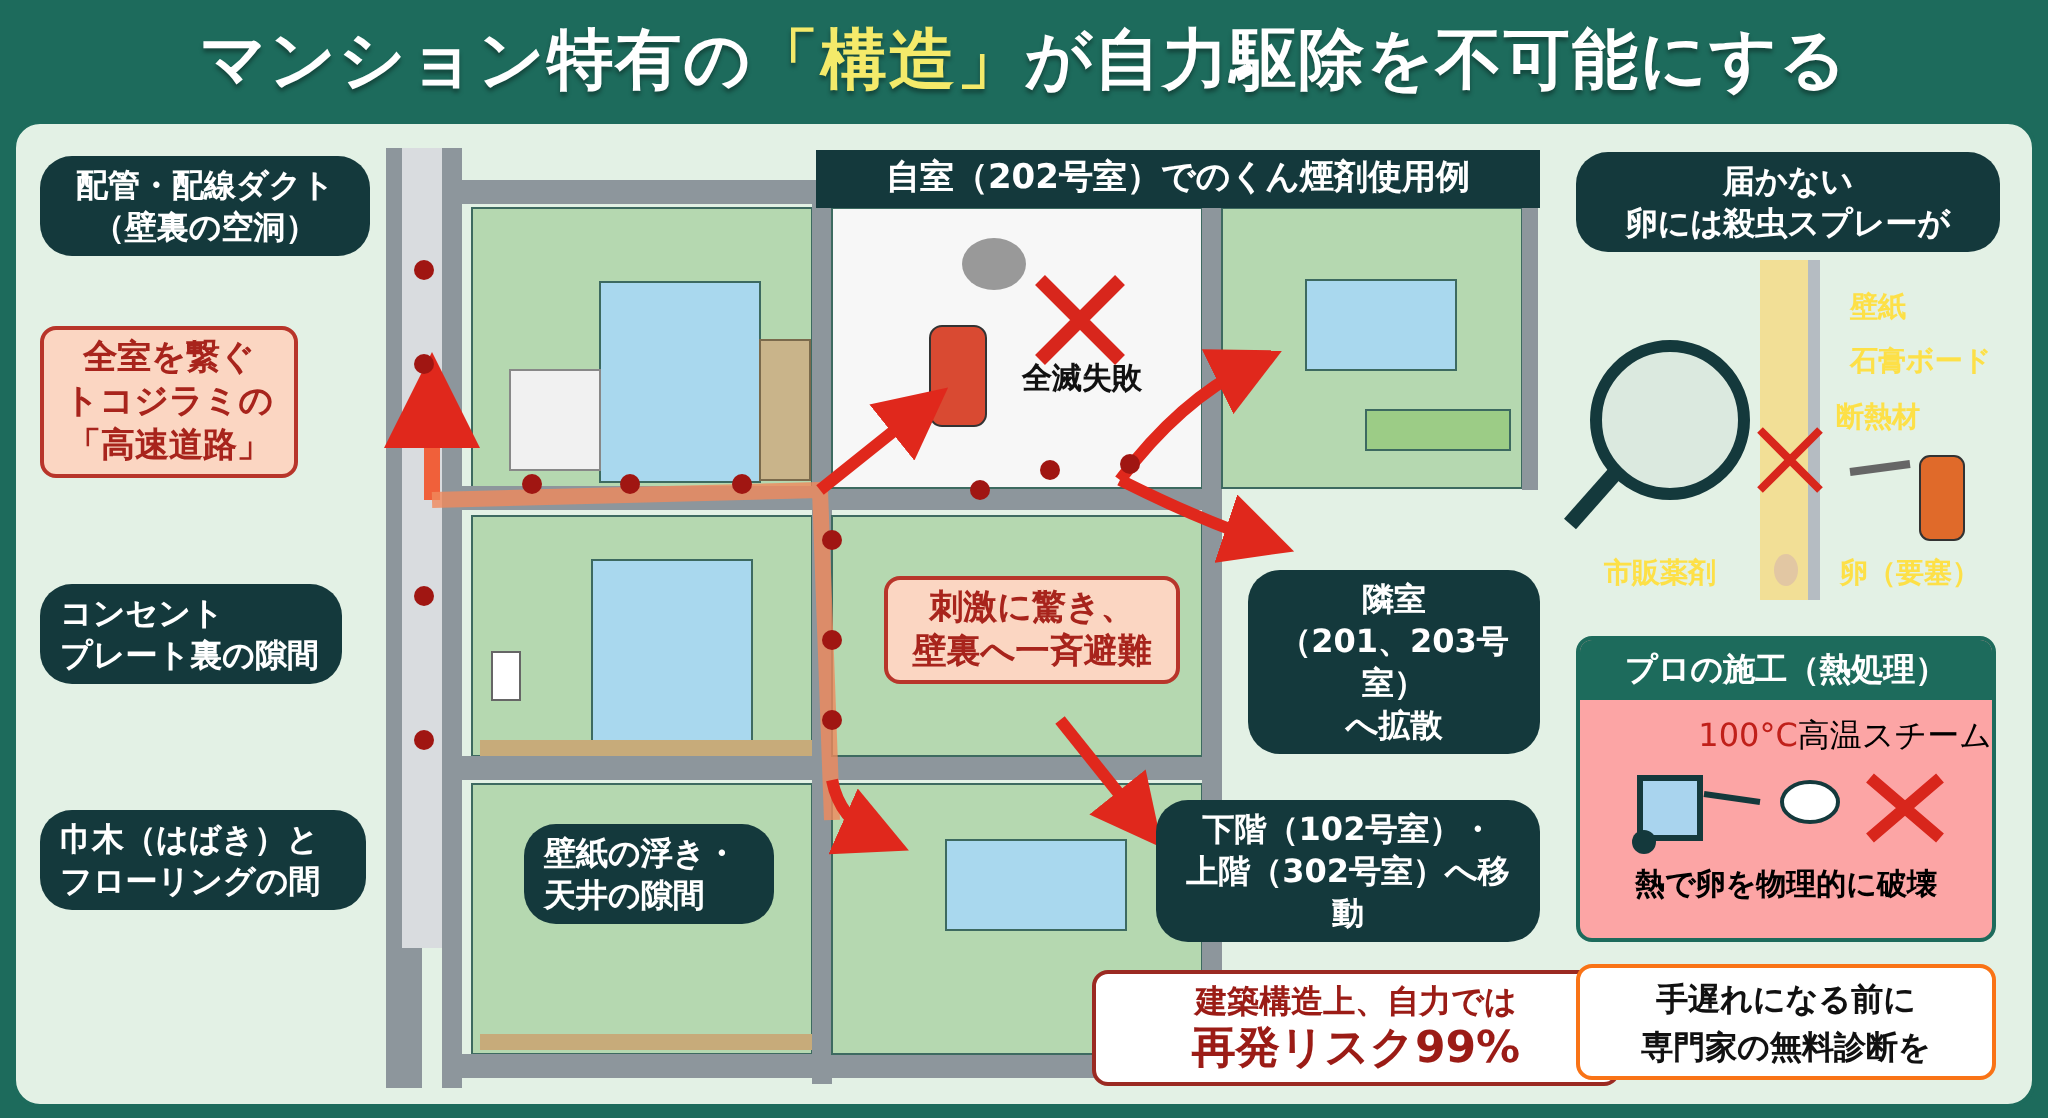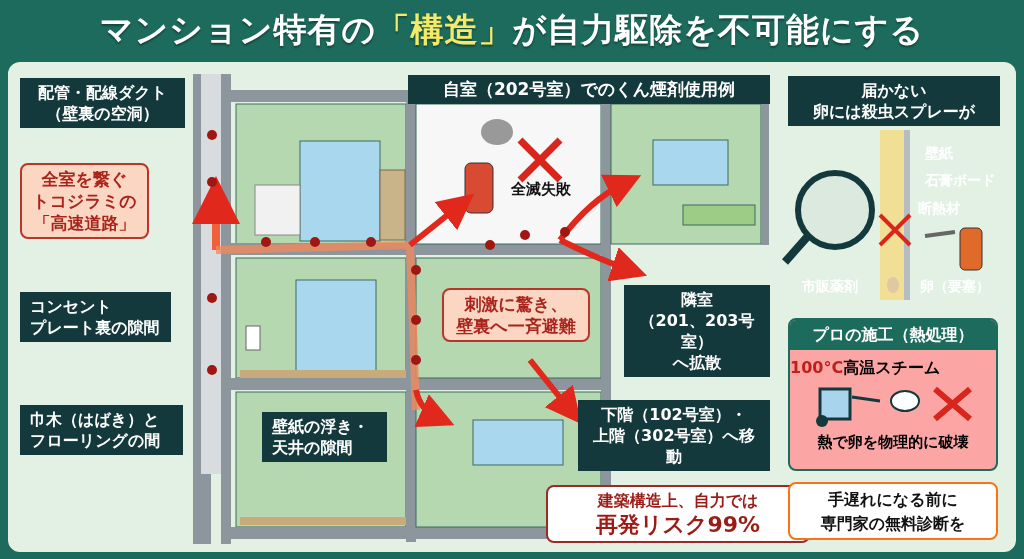--- a/index.html
+++ b/index.html
@@ -1,25 +1,25 @@
 <!DOCTYPE html>
 <html><head>
 <meta charset="utf-8">
 <style>
 *{box-sizing:border-box;margin:0;padding:0}
 body{width:1024px;height:559px;overflow:hidden;background:#1d6b5c;font-family:"DejaVu Sans","Liberation Sans",sans-serif;position:relative}
 .title{position:absolute;left:0;top:0;width:1024px;height:60px;display:flex;align-items:center;justify-content:center;color:#fff;font-size:33px;font-weight:bold;letter-spacing:1px;text-shadow:0 2px 2px rgba(0,0,0,.35)}
 .title .hl{color:#f4ea6a}
 .panel{position:absolute;left:6px;top:60px;width:1012px;height:494px;background:#e3f1e5;border:2px solid #1d6b5c;border-radius:14px;overflow:hidden}
-.lbl{position:absolute;background:#14393c;color:#fff;border-radius:0;font-size:16px;line-height:21px;padding:4px 10px;font-weight:bold}
+.lbl{position:absolute;background:#14393c;color:#fff;border-radius:16px;font-size:16px;line-height:21px;padding:4px 10px;font-weight:bold}
 .lbl.c{text-align:center}
 .call{position:absolute;background:#fbd6c2;border:2px solid #b8352a;color:#a8241c;border-radius:8px;font-size:17px;line-height:22px;text-align:center;font-weight:bold;padding:3px 8px}
 .box{position:absolute;background:#fff;border:2px solid #9b2a22;border-radius:8px;text-align:center;color:#9b1c16;font-weight:bold}
 .svg{position:absolute;left:0;top:0}
-.small{position:absolute;font-size:14px;font-weight:bold;color:#ffffff}
+.small{position:absolute;font-size:14px;font-weight:bold;color:#fde047}
 .pro{position:absolute;left:788px;top:318px;width:210px;height:153px;border:2px solid #1d6b5c;border-radius:8px;background:#fca5a5;overflow:hidden}
 .pro .hd{background:#1d6b5c;color:#fff;font-weight:bold;font-size:16px;text-align:center;height:30px;line-height:30px}
 .cta{position:absolute;left:788px;top:482px;width:210px;height:58px;border:2px solid #f97316;border-radius:8px;background:#fff;text-align:center;font-weight:bold;font-size:16px;line-height:24px;padding-top:4px;color:#111}
 </style>
 </head>
 <body>
 
 <div class="title">
   <span>マンション特有の</span>
     <span class="hl">「構造」</span>
@@ -147,21 +147,21 @@
     <div>卵には殺虫スプレーが</div>
 </div>
 <div class="small" style="left:925px;top:145px">壁紙</div>
 <div class="small" style="left:925px;top:172px">石膏ボード</div>
 <div class="small" style="left:918px;top:200px">断熱材</div>
 <div class="small" style="left:802px;top:278px">市販薬剤</div>
 <div class="small" style="left:920px;top:278px">卵（要塞）</div>
 
 <div class="pro">
   <div class="hd">プロの施工（熱処理）</div>
-  <div style="text-align:left;font-weight:bold;font-size:16px;margin-top:8px"><span style="color:#c0201a">100°C</span><span>高温スチーム</span></div>
+  <div style="text-align:right;font-weight:normal;font-size:16px;margin-top:8px"><span style="color:#c0201a">100°C</span><span>高温スチーム</span></div>
   <svg width="206" height="50">
     <path d="M30 10 h30 v30 h-30 z" fill="#a9d4ee" stroke="#14393c" stroke-width="3"></path>
     <circle cx="32" cy="42" r="6" fill="#14393c"></circle>
     <path d="M62 18 L90 22" stroke="#14393c" stroke-width="3"></path>
     <ellipse cx="115" cy="22" rx="14" ry="10" fill="#fff" stroke="#14393c" stroke-width="2"></ellipse>
     <path d="M145 10 L180 40 M180 10 L145 40" stroke="#d8261c" stroke-width="6"></path>
   </svg>
   <div style="text-align:center;font-weight:bold;font-size:15px">熱で卵を物理的に破壊</div>
 </div>
 <div class="cta">

